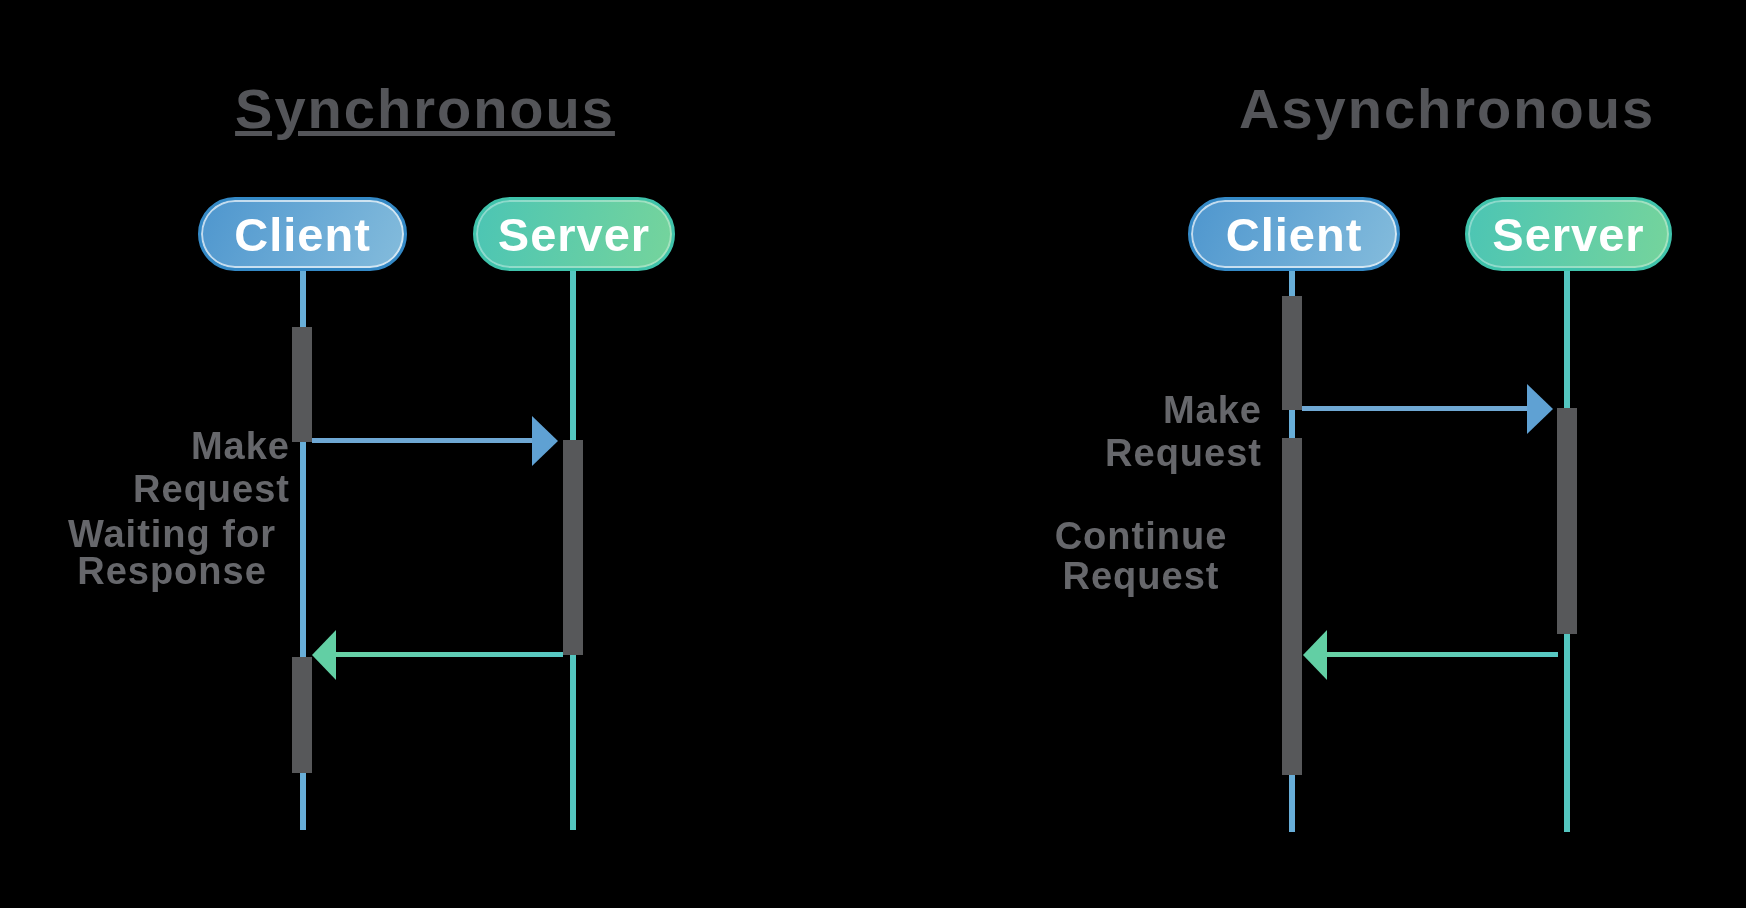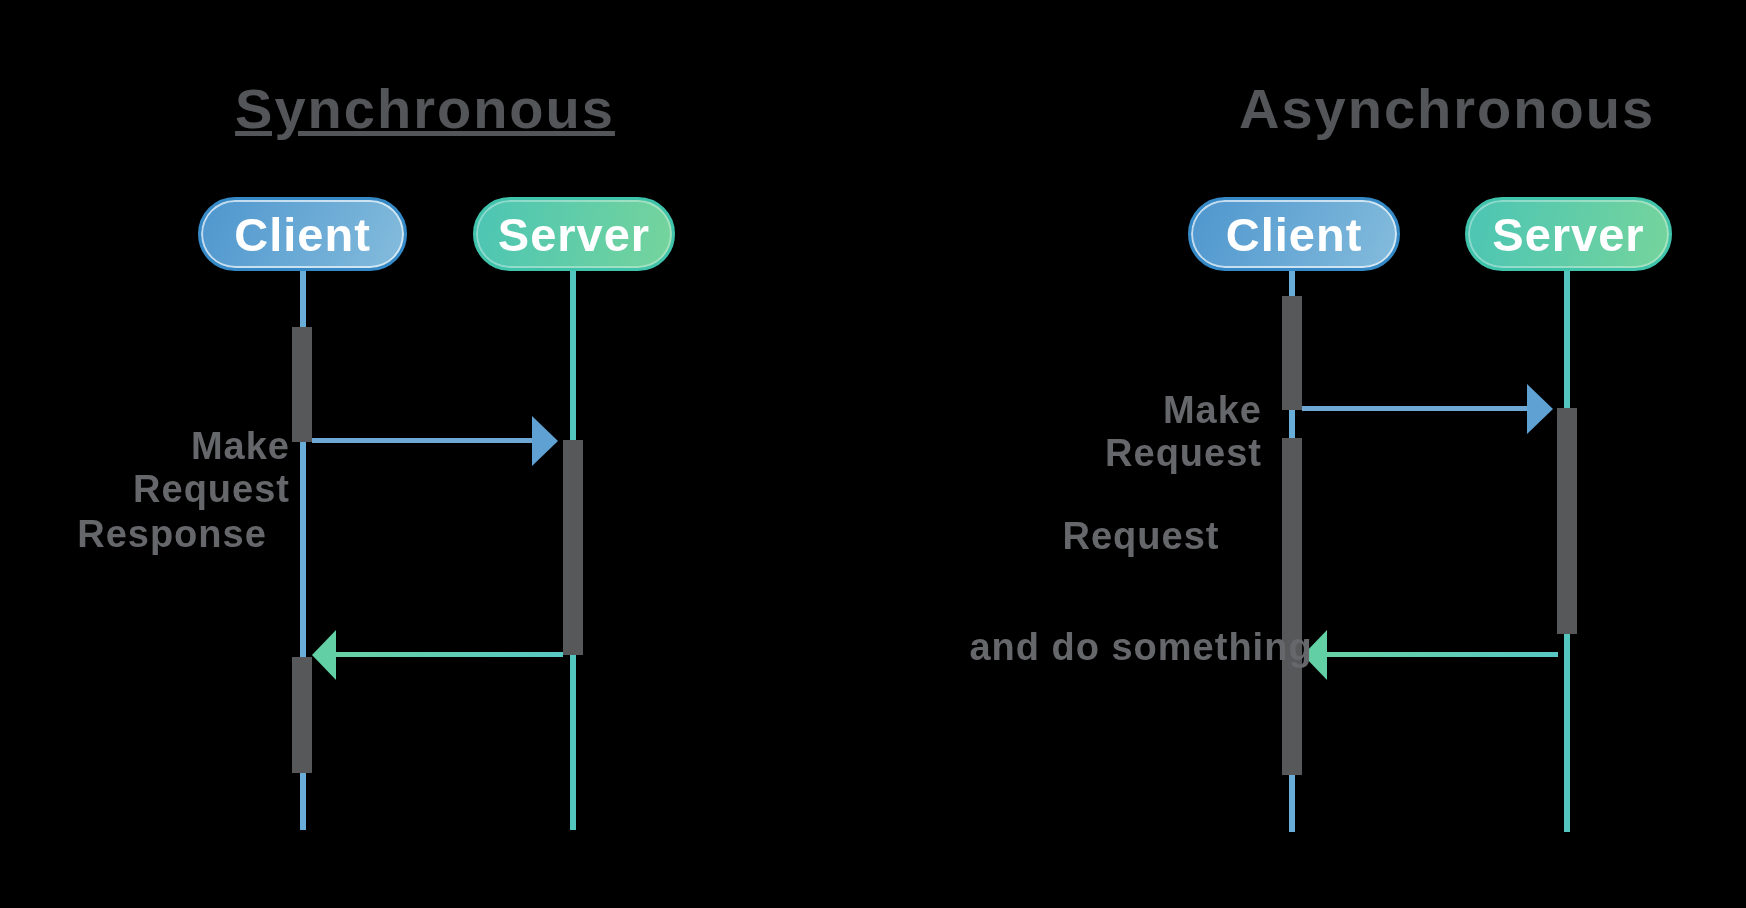--- a/index.html
+++ b/index.html
@@ -107,20 +107,21 @@
 
     <div class="arrow-line request" style="left:312px; top:438px; width:220px;"></div>
     <div class="arrowhead right" style="left:532px; top:416px;"></div>
 
     <div class="arrow-line response" style="left:336px; top:652px; width:227px;"></div>
     <div class="arrowhead left" style="left:312px; top:630px;"></div>
 
     <div class="label align-right" style="left:40px; top:425px; width:250px;">Make Request</div>
 
     <div class="label align-center" style="left:42px; top:516px; width:260px; line-height:37px;">
+      <span class="line">Waiting for</span>
       <span class="line">Response</span>
     </div>
   </div>
 
   <div>
     <div class="title" style="left:1447px; top:76px;">Asynchronous</div>
 
     <div class="lifeline client" style="left:1289px; top:271px; height:561px;"></div>
     <div class="lifeline server" style="left:1564px; top:271px; height:561px;"></div>
 
@@ -137,21 +138,21 @@
 
     <div class="arrow-line request" style="left:1302px; top:406px; width:225px;"></div>
     <div class="arrowhead right" style="left:1527px; top:384px;"></div>
 
     <div class="arrow-line response" style="left:1327px; top:652px; width:231px;"></div>
     <div class="arrowhead left" style="left:1303px; top:630px;"></div>
 
     <div class="label align-right" style="left:1012px; top:389px; width:250px;">Make Request</div>
 
     <div class="label align-center" style="left:1011px; top:516px; width:260px; line-height:40px;">
+      <span class="line">Continue</span>
       <span class="line">Request</span>
     </div>
 
     <div class="label align-center" style="left:966px; top:631px; width:350px; line-height:33px;">
-      <span class="line">and do something</span>
     </div>
   </div>
 
 </div>
 
 </body></html>

